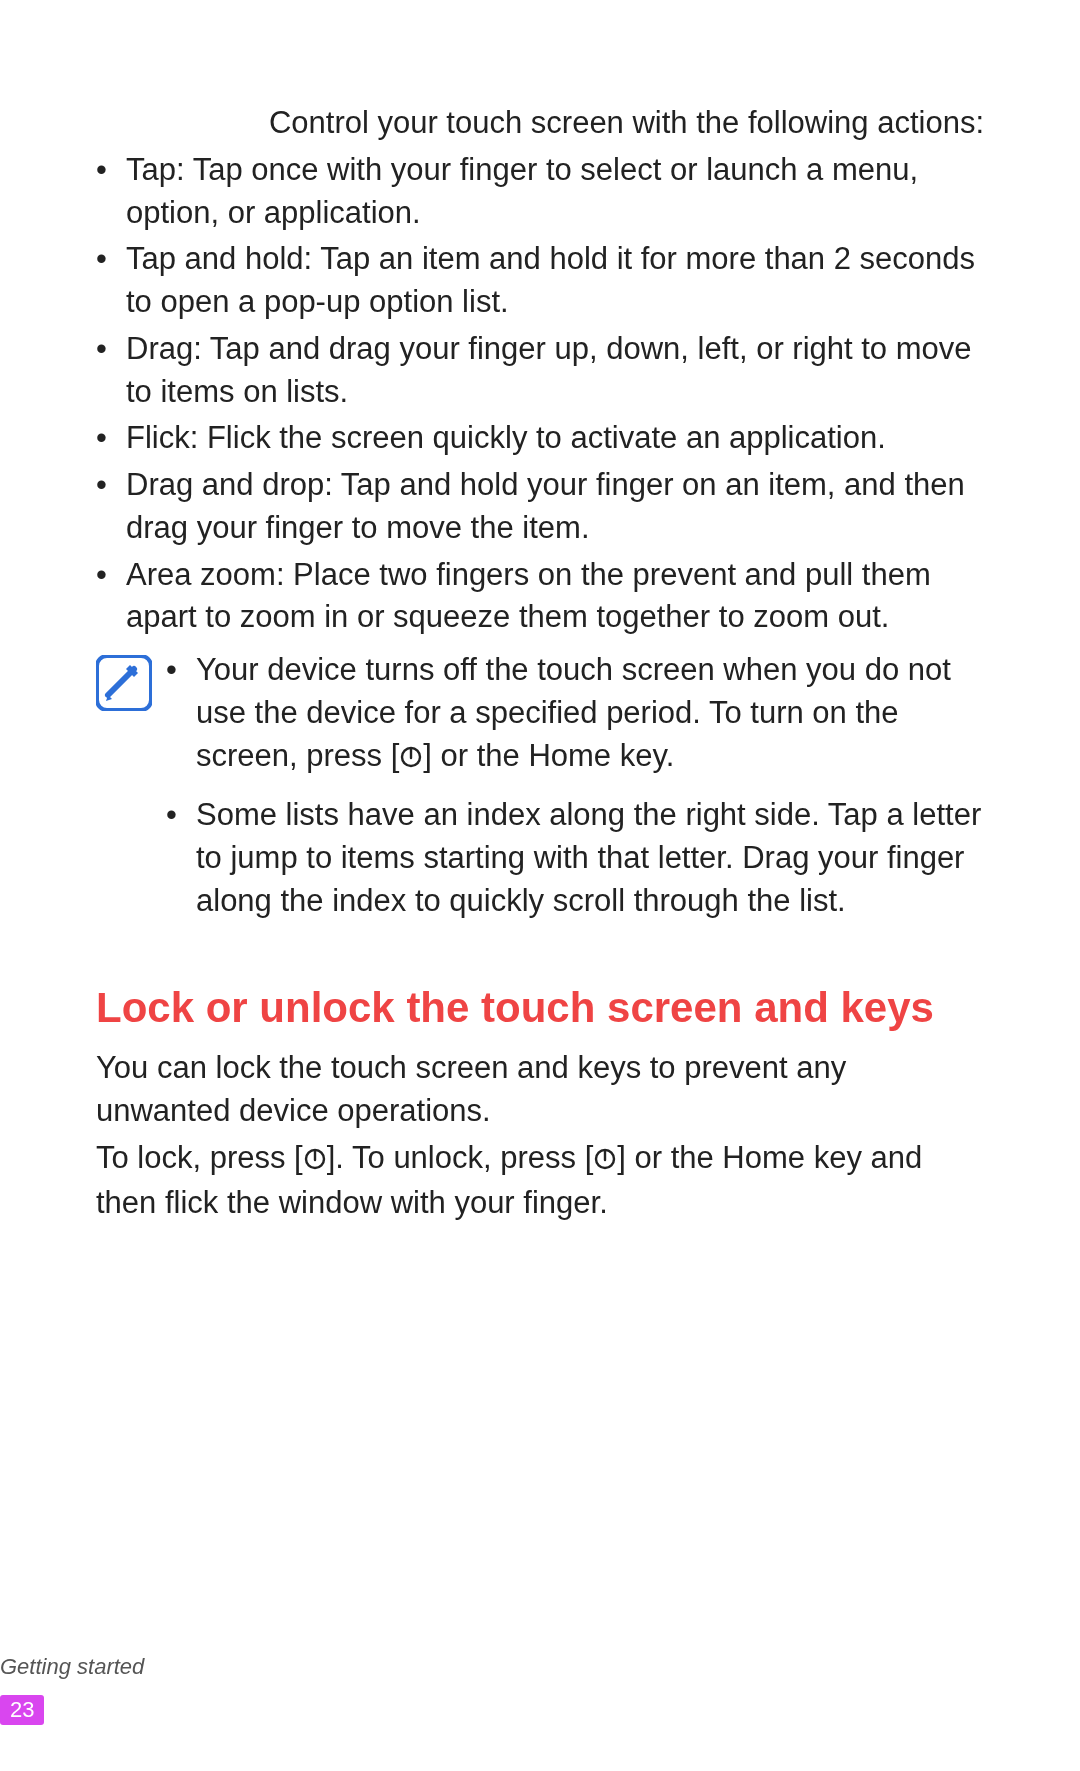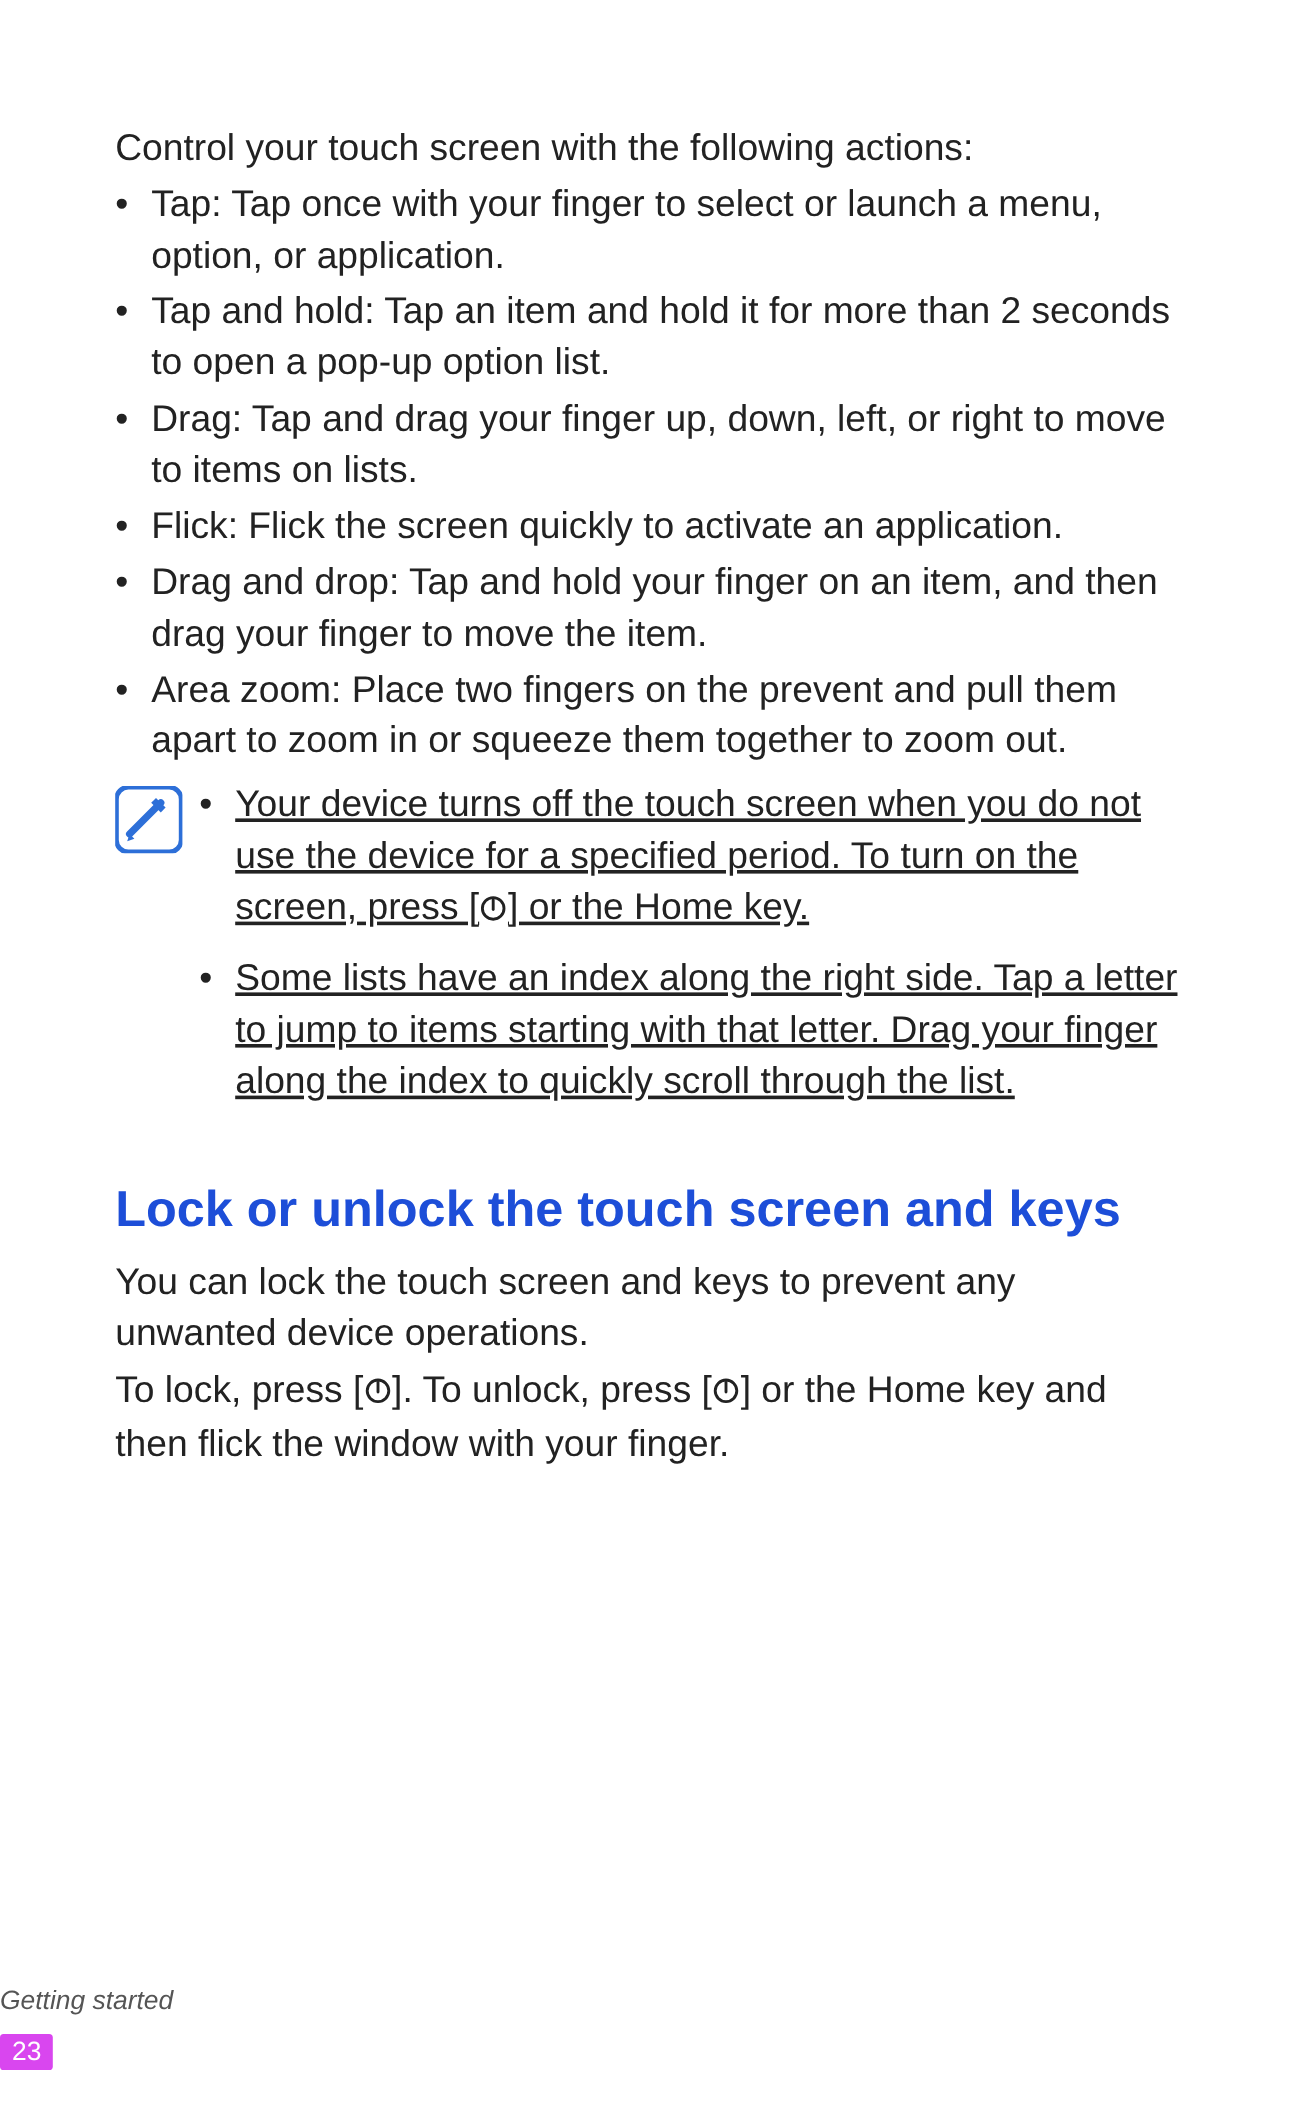--- a/index.html
+++ b/index.html
@@ -7,21 +7,21 @@
     width: 1080px;
     height: 1771px;
     background: #ffffff;
     font-family: "Segoe UI", Arial, sans-serif;
     color: #222222;
     position: relative;
     padding: 102px 96px 0 96px;
     font-size: 31px;
     line-height: 1.38;
   }
-  .intro { margin-bottom: 4px; }
+  .intro { margin-bottom: 4px; text-align: right; }
   ul.actions {
     list-style: none;
     padding-left: 30px;
   }
   ul.actions > li {
     position: relative;
     margin-bottom: 4px;
   }
   ul.actions > li::before {
     content: "•";
@@ -40,35 +40,34 @@
     width: 56px;
     height: 56px;
     margin-right: 14px;
     margin-top: 6px;
   }
   .note-icon svg { width: 56px; height: 56px; display: block; }
   .note-list {
     list-style: none;
     padding-left: 30px;
     flex: 1;
-    text-decoration: underline;
   }
   .note-list > li {
     position: relative;
     margin-bottom: 14px;
   }
   .note-list > li::before {
     content: "•";
     position: absolute;
     left: -30px;
     top: 0;
     font-size: 31px;
   }
   .heading {
-    color: #1d4ed8;
+    color: #ef4444;
     font-size: 42px;
     font-weight: bold;
     margin-bottom: 14px;
     line-height: 1.2;
   }
   .lock-p1 { margin-bottom: 4px; }
   .power-icon {
     display: inline-block;
     vertical-align: -3px;
   }

